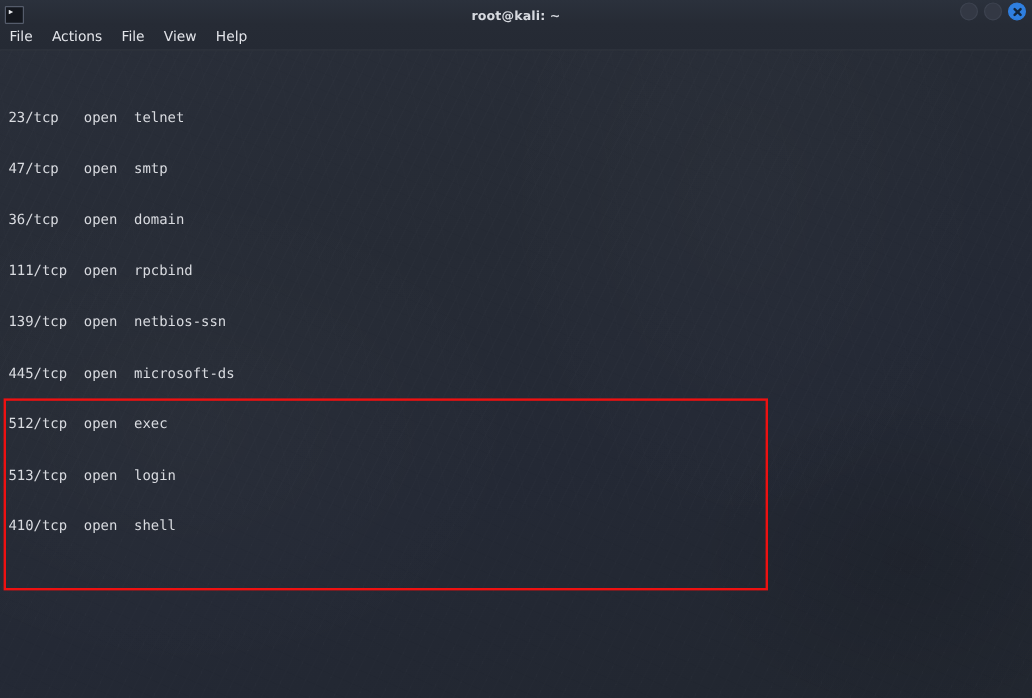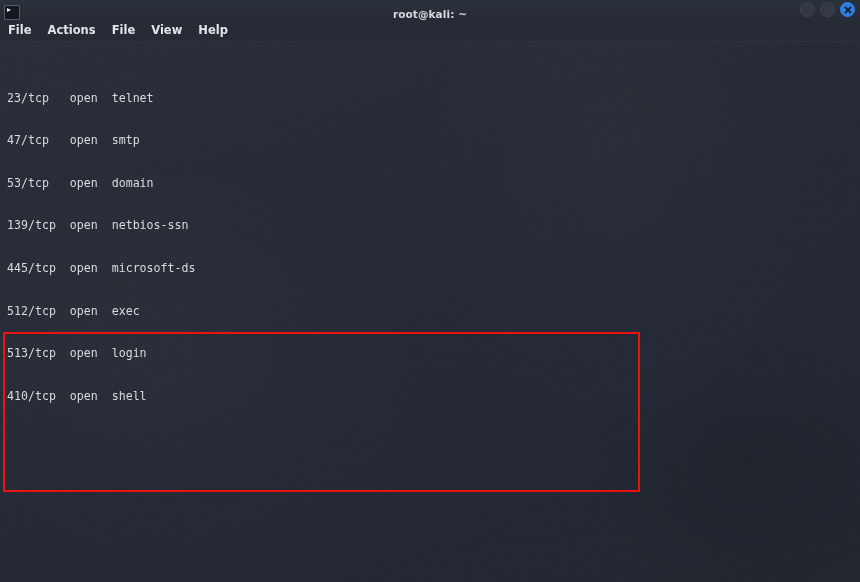--- a/index.html
+++ b/index.html
@@ -126,21 +126,20 @@
     background: linear-gradient(180deg, #262b35 0%, #252a34 100%);
     border-bottom: 1px solid rgba(255,255,255,0.045);
     z-index: 3;
   }
   .menu-item {
     font-family: "DejaVu Sans", sans-serif;
     font-size: 11.5px;
     color: #e2e4e9;
     cursor: default;
     line-height: 1;
-    font-weight: bold;
   }
 
   
   .terminal {
     position: relative;
     z-index: 2;
     padding: 6px 0 0 7px;
     font-family: "DejaVu Sans Mono", monospace;
     font-size: 11.6px;
     line-height: 14.2px;
@@ -182,21 +181,22 @@
     <div class="menu-item">Actions</div>
     <div class="menu-item">File</div>
     <div class="menu-item">View</div>
     <div class="menu-item">Help</div>
   </div>
 
   <div class="terminal">
 
     <div class="line">23/tcp   open  telnet</div>
     <div class="line">47/tcp   open  smtp</div>
-    <div class="line">53/tcp   open  domain</div>
+    <div class="line">36/tcp   open  domain</div>
+    <div class="line">111/tcp  open  rpcbind</div>
     <div class="line">139/tcp  open  netbios-ssn</div>
     <div class="line">445/tcp  open  microsoft-ds</div>
     <div class="line">512/tcp  open  exec</div>
     <div class="line">513/tcp  open  login</div>
     <div class="line">410/tcp  open  shell</div>
     
     
     
     
     

